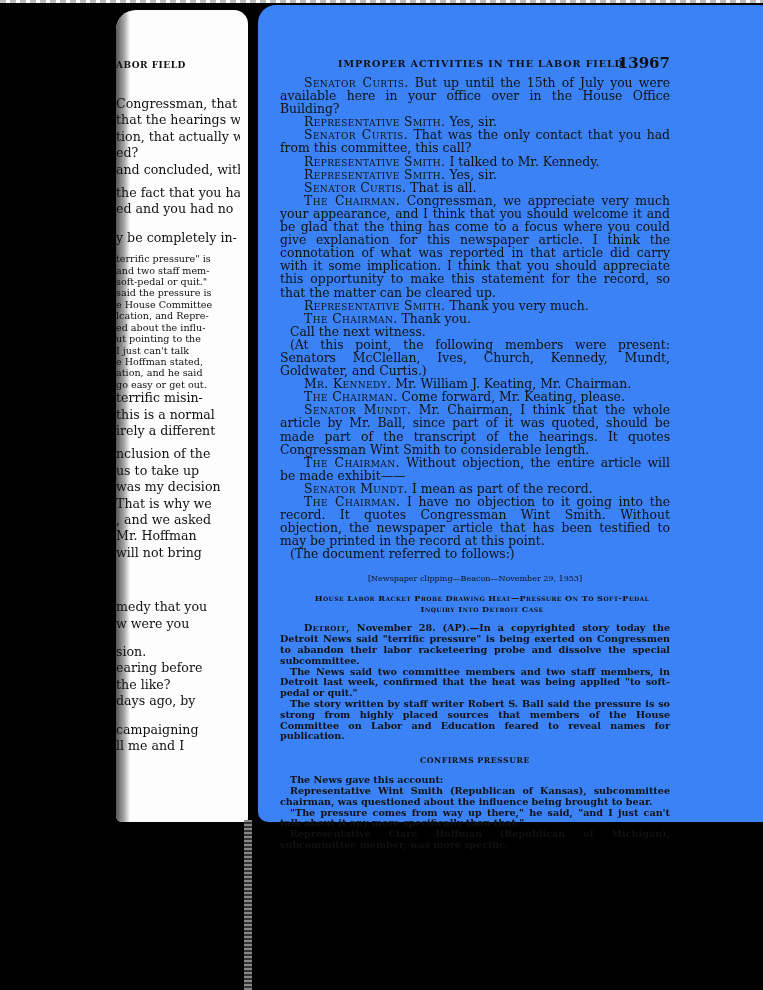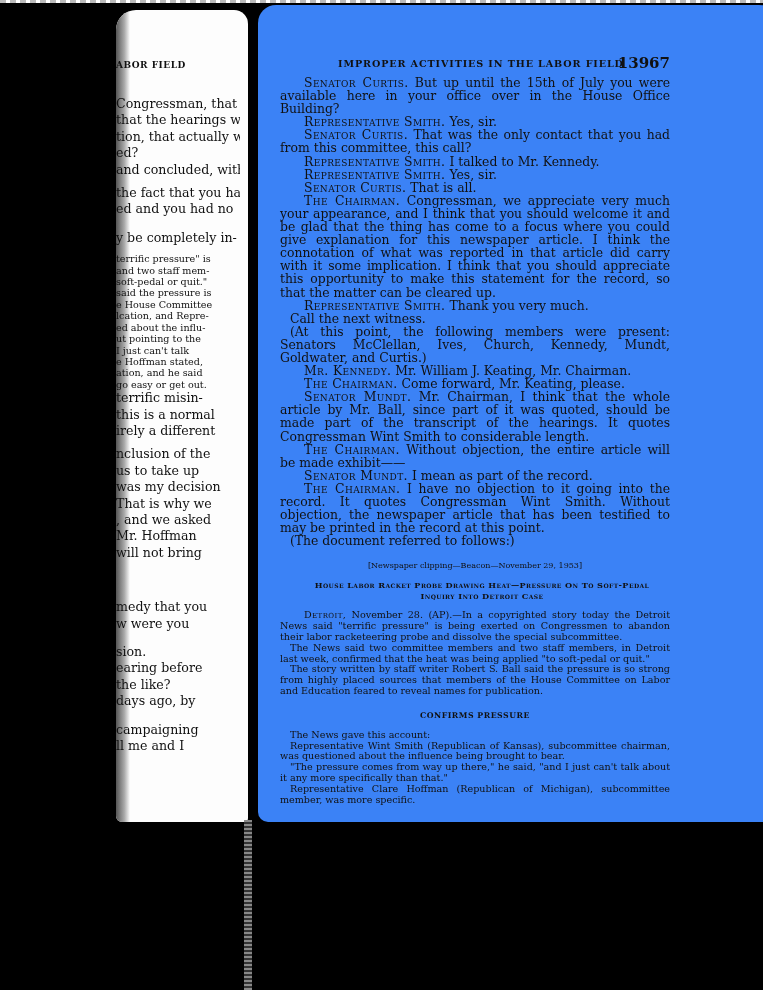--- a/index.html
+++ b/index.html
@@ -28,21 +28,21 @@
       background: #3b82f6; border-radius: 18px 22px 6px 10px;
     }
     .rp-inner { position: absolute; left: 26px; top: 51px; width: 387px; }
     .running-head { position: relative; height: 20px; }
     .rh-title { position: absolute; left: 58px; top: 2px; font-size: 9.6px; font-weight: bold; letter-spacing: 0.9px; }
     .rh-page { position: absolute; right: 0; top: -2px; font-size: 15px; font-weight: bold; }
     p { margin: 0; font-size: 12.4px; line-height: 13.1px; text-align: justify; text-indent: 10px; }
     .sc { font-variant: small-caps; letter-spacing: 0.4px; margin-left: 14px; }
     .clip-src { text-align: center; font-size: 8px; font-weight: normal; margin: 14px 0 10px; text-indent: 0; }
     .clip-title { text-align: center; font-size: 8.2px; font-weight: bold; line-height: 11px; letter-spacing: 0.3px; margin-bottom: 8px; }
-    .small p { font-size: 9.6px; line-height: 10.8px; font-weight: normal; }
+    .small p { font-size: 9.6px; line-height: 10.8px; font-weight: bold; }
     .subhead { text-align: center; font-size: 7.8px; font-weight: bold; letter-spacing: 0.5px; margin: 14px 0 10px; }
   </style>
 </head>
 <body>
 
 <div class="topline"></div>
 
 <div class="left-page">
   <div class="shadow"></div>
   <div class="left-head">ABOR FIELD</div>
@@ -123,20 +123,21 @@
     </div>
     <div id="transcript">
         <p><span class="sc">Senator Curtis.</span><span> But up until the 15th of July you were available here in your office over in the House Office Building?</span></p>
         <p><span class="sc">Representative Smith.</span><span> Yes, sir.</span></p>
         <p><span class="sc">Senator Curtis.</span><span> That was the only contact that you had from this committee, this call?</span></p>
         <p><span class="sc">Representative Smith.</span><span> I talked to Mr. Kennedy.</span></p>
         <p><span class="sc">Representative Smith.</span><span> Yes, sir.</span></p>
         <p><span class="sc">Senator Curtis.</span><span> That is all.</span></p>
         <p><span class="sc">The Chairman.</span><span> Congressman, we appreciate very much your appearance, and I think that you should welcome it and be glad that the thing has come to a focus where you could give explanation for this newspaper article. I think the connotation of what was reported in that article did carry with it some implication. I think that you should appreciate this opportunity to make this statement for the record, so that the matter can be cleared up.</span></p>
         <p><span class="sc">Representative Smith.</span><span> Thank you very much.</span></p>
+        <p><span class="sc">The Chairman.</span><span> Thank you.</span></p>
         <p><span>Call the next witness.</span></p>
         <p><span>(At this point, the following members were present: Senators McClellan, Ives, Church, Kennedy, Mundt, Goldwater, and Curtis.)</span></p>
         <p><span class="sc">Mr. Kennedy.</span><span> Mr. William J. Keating, Mr. Chairman.</span></p>
         <p><span class="sc">The Chairman.</span><span> Come forward, Mr. Keating, please.</span></p>
         <p><span class="sc">Senator Mundt.</span><span> Mr. Chairman, I think that the whole article by Mr. Ball, since part of it was quoted, should be made part of the transcript of the hearings. It quotes Congressman Wint Smith to considerable length.</span></p>
         <p><span class="sc">The Chairman.</span><span> Without objection, the entire article will be made exhibit——</span></p>
         <p><span class="sc">Senator Mundt.</span><span> I mean as part of the record.</span></p>
         <p><span class="sc">The Chairman.</span><span> I have no objection to it going into the record. It quotes Congressman Wint Smith. Without objection, the newspaper article that has been testified to may be printed in the record at this point.</span></p>
         <p><span>(The document referred to follows:)</span></p>
       </div>

